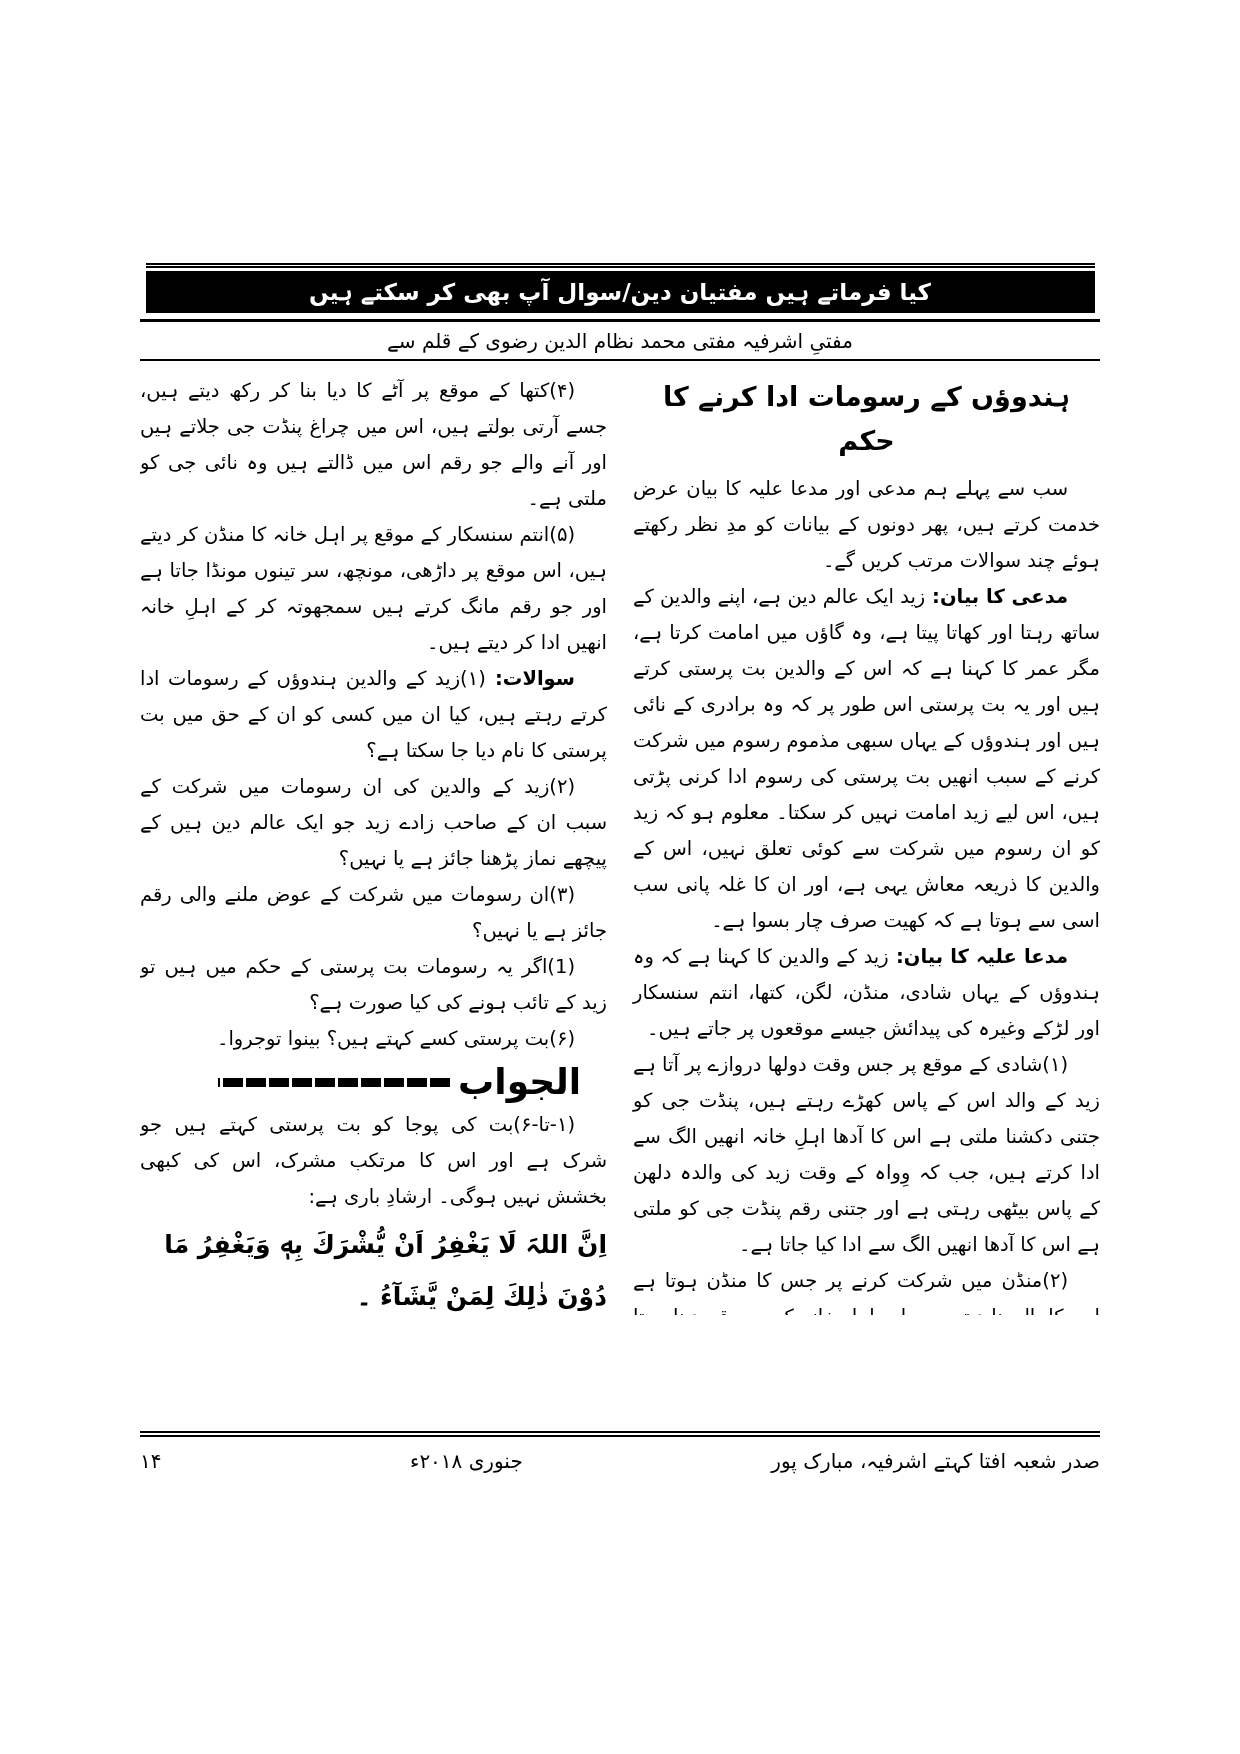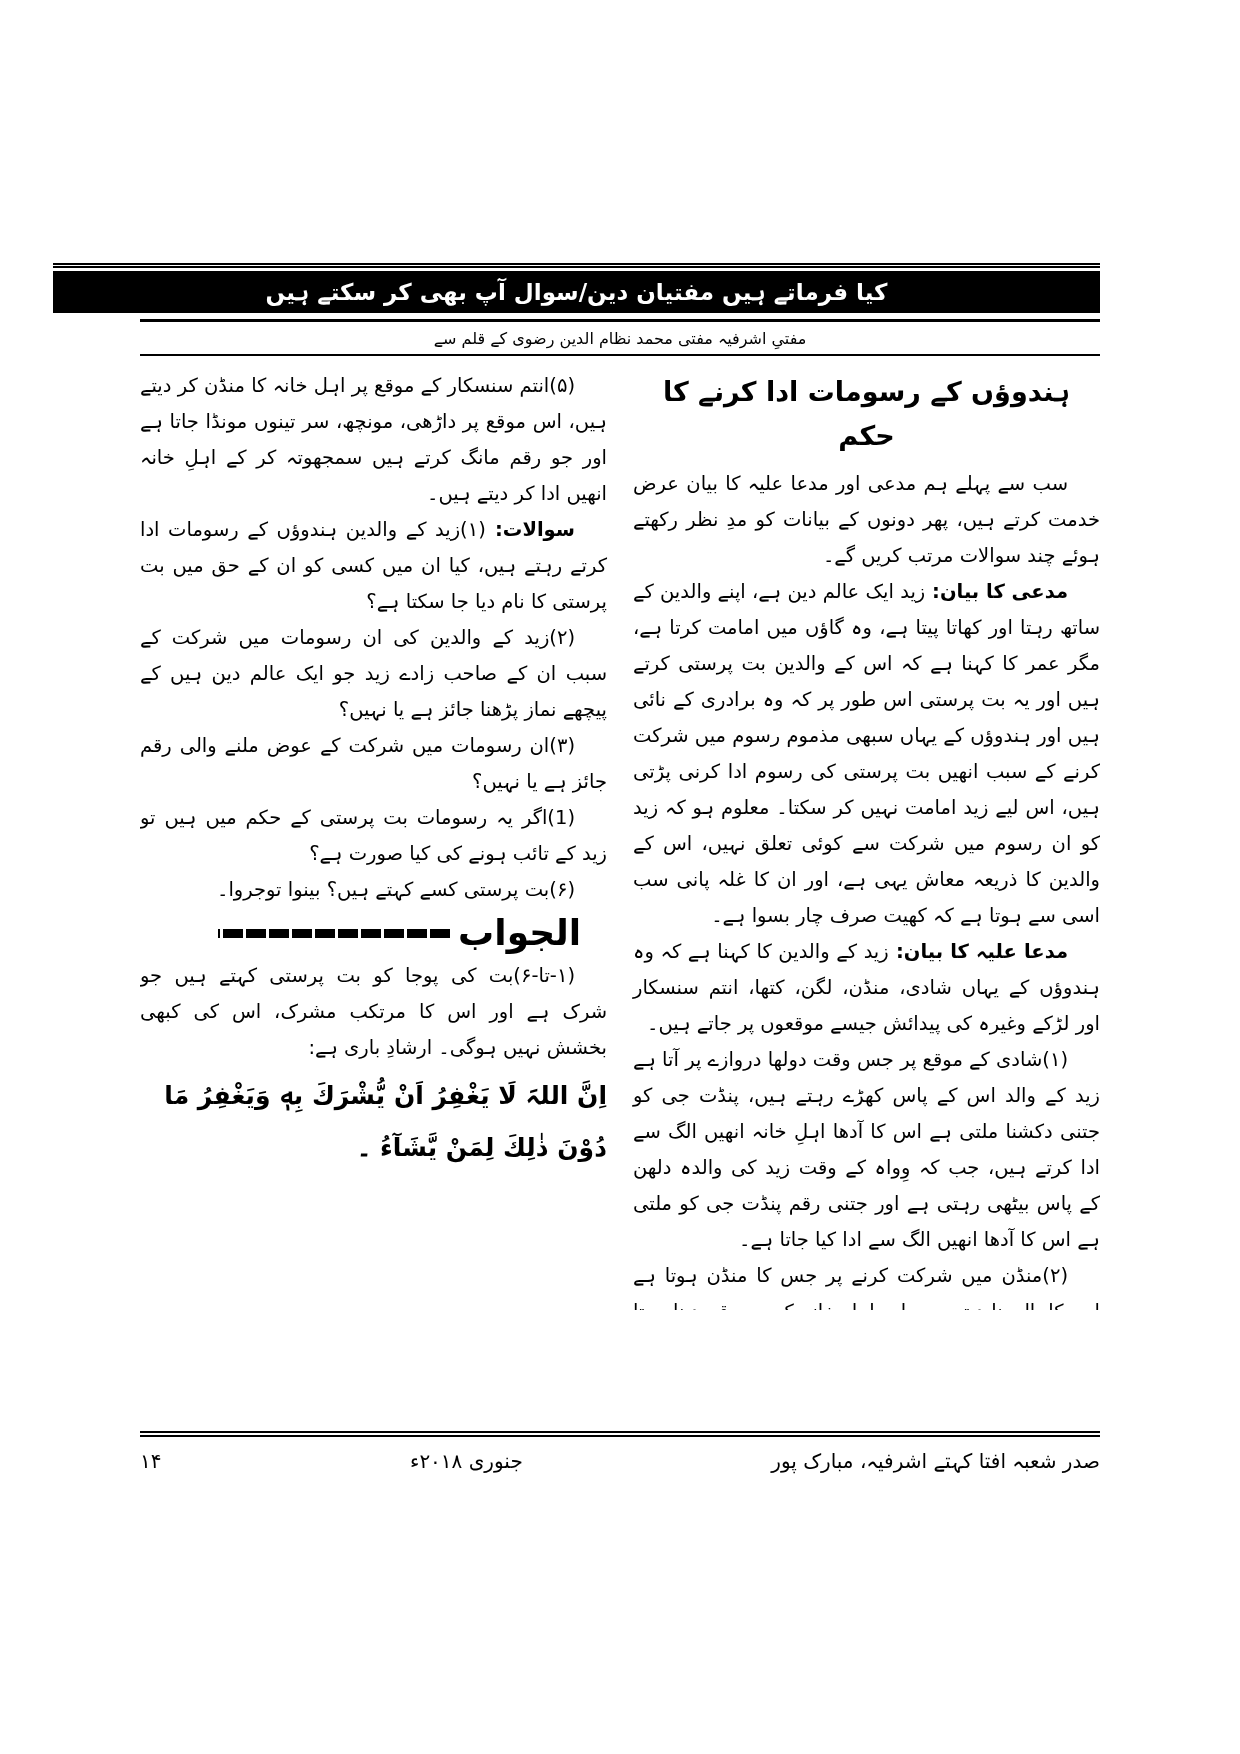--- a/index.html
+++ b/index.html
@@ -8,33 +8,33 @@
     font-family:"DejaVu Sans", sans-serif;
     color:#000;
     direction:rtl;
     position:relative;
     overflow:hidden;
   }
   .page{position:absolute;inset:0;background:#fff;}
   .content{position:absolute;right:140px;top:0;width:960px;}
 
   
-  .banner-wrap{margin:263px auto 0 auto;width:1047px;}
+  .banner-wrap{margin:263px auto 0 auto;width:949px;}
   .banner-topline{height:0;border-top:5px double #000;margin-bottom:3px;}
   .banner{
     background:#000;color:#fff;height:42px;
     display:flex;align-items:center;justify-content:center;
     font-weight:bold;font-size:23px;letter-spacing:0.5px;
   }
   .main-title{
     text-align:center;font-weight:bold;font-size:64px;line-height:1.25;
     margin:6px 0 2px 0;
   }
   .rule-a{border-top:3px solid #000;margin-top:6px;}
-  .byline{text-align:center;font-size:16px;padding:7px 0 6px 0;}
+  .byline{text-align:center;font-size:20px;padding:7px 0 6px 0;}
   .rule-b{border-top:2px solid #000;}
 
   
   .columns{
     display:flex;gap:26px;margin-top:12px;height:942px;overflow:hidden;
   }
   .col{
     width:467px;flex:0 0 467px;
     font-size:19.5px;line-height:36px;text-align:justify;
   }
@@ -92,20 +92,21 @@
 
         <p><span class="lead"></span><span>سب سے پہلے ہم مدعی اور مدعا علیہ کا بیان عرض خدمت کرتے ہیں، پھر دونوں کے بیانات کو مدِ نظر رکھتے ہوئے چند سوالات مرتب کریں گے۔</span></p>
         <p><span class="lead">مدعی کا بیان: </span><span>زید ایک عالم دین ہے، اپنے والدین کے ساتھ رہتا اور کھاتا پیتا ہے، وہ گاؤں میں امامت کرتا ہے، مگر عمر کا کہنا ہے کہ اس کے والدین بت پرستی کرتے ہیں اور یہ بت پرستی اس طور پر کہ وہ برادری کے نائی ہیں اور ہندوؤں کے یہاں سبھی مذموم رسوم میں شرکت کرنے کے سبب انھیں بت پرستی کی رسوم ادا کرنی پڑتی ہیں، اس لیے زید امامت نہیں کر سکتا۔ معلوم ہو کہ زید کو ان رسوم میں شرکت سے کوئی تعلق نہیں، اس کے والدین کا ذریعہ معاش یہی ہے، اور ان کا غلہ پانی سب اسی سے ہوتا ہے کہ کھیت صرف چار بسوا ہے۔</span></p>
         <p><span class="lead">مدعا علیہ کا بیان: </span><span>زید کے والدین کا کہنا ہے کہ وہ ہندوؤں کے یہاں شادی، منڈن، لگن، کتھا، انتم سنسکار اور لڑکے وغیرہ کی پیدائش جیسے موقعوں پر جاتے ہیں۔</span></p>
         <p><span class="lead"></span><span>(۱)شادی کے موقع پر جس وقت دولھا دروازے پر آتا ہے زید کے والد اس کے پاس کھڑے رہتے ہیں، پنڈت جی کو جتنی دکشنا ملتی ہے اس کا آدھا اہلِ خانہ انھیں الگ سے ادا کرتے ہیں، جب کہ وِواہ کے وقت زید کی والدہ دلھن کے پاس بیٹھی رہتی ہے اور جتنی رقم پنڈت جی کو ملتی ہے اس کا آدھا انھیں الگ سے ادا کیا جاتا ہے۔</span></p>
         <p><span class="lead"></span><span>(۲)منڈن میں شرکت کرنے پر جس کا منڈن ہوتا ہے اس کا بال بنا دیتے ہیں اور اہلِ خانہ کو جو رقم دینا ہوتا ہے انھیں دے دیتے ہیں۔</span></p>
 
       </div>
 
       <div class="col">
+        <p><span class="lead"></span><span>(۴)کتھا کے موقع پر آٹے کا دیا بنا کر رکھ دیتے ہیں، جسے آرتی بولتے ہیں، اس میں چراغ پنڈت جی جلاتے ہیں اور آنے والے جو رقم اس میں ڈالتے ہیں وہ نائی جی کو ملتی ہے۔</span></p>
         <p><span class="lead"></span><span>(۵)انتم سنسکار کے موقع پر اہل خانہ کا منڈن کر دیتے ہیں، اس موقع پر داڑھی، مونچھ، سر تینوں مونڈا جاتا ہے اور جو رقم مانگ کرتے ہیں سمجھوتہ کر کے اہلِ خانہ انھیں ادا کر دیتے ہیں۔</span></p>
         <p><span class="lead">سوالات: </span><span>(۱)زید کے والدین ہندوؤں کے رسومات ادا کرتے رہتے ہیں، کیا ان میں کسی کو ان کے حق میں بت پرستی کا نام دیا جا سکتا ہے؟</span></p>
         <p><span class="lead"></span><span>(۲)زید کے والدین کی ان رسومات میں شرکت کے سبب ان کے صاحب زادے زید جو ایک عالم دین ہیں کے پیچھے نماز پڑھنا جائز ہے یا نہیں؟</span></p>
         <p><span class="lead"></span><span>(۳)ان رسومات میں شرکت کے عوض ملنے والی رقم جائز ہے یا نہیں؟</span></p>
         <p><span class="lead"></span><span>(1)اگر یہ رسومات بت پرستی کے حکم میں ہیں تو زید کے تائب ہونے کی کیا صورت ہے؟</span></p>
         <p><span class="lead"></span><span>(۶)بت پرستی کسے کہتے ہیں؟ بینوا توجروا۔</span></p>
 
         <div class="answer-head">
           <span class="answer-word">الجواب</span>
           <span class="dash-line"></span>

